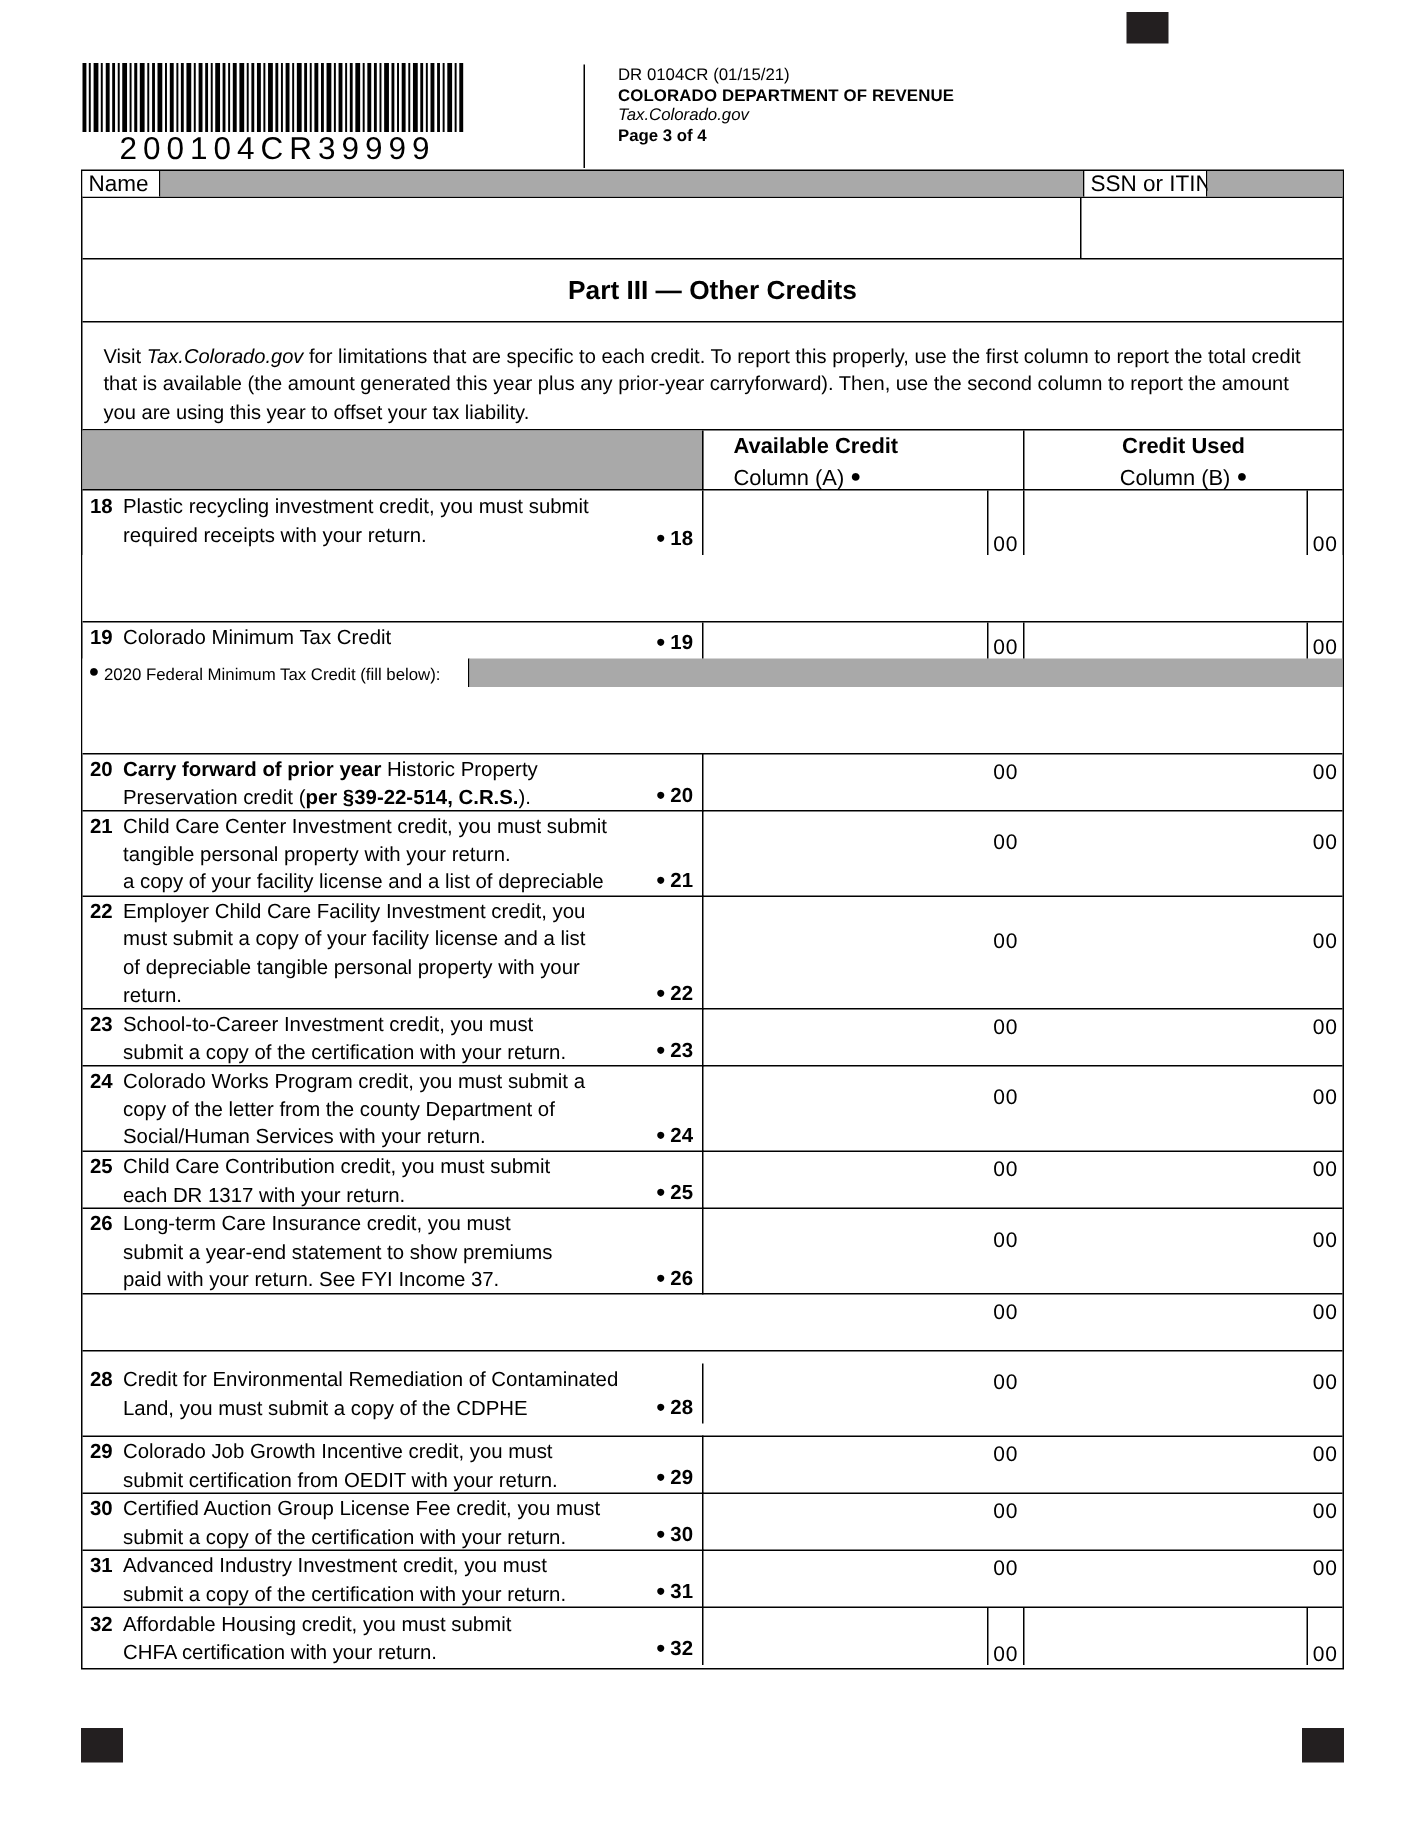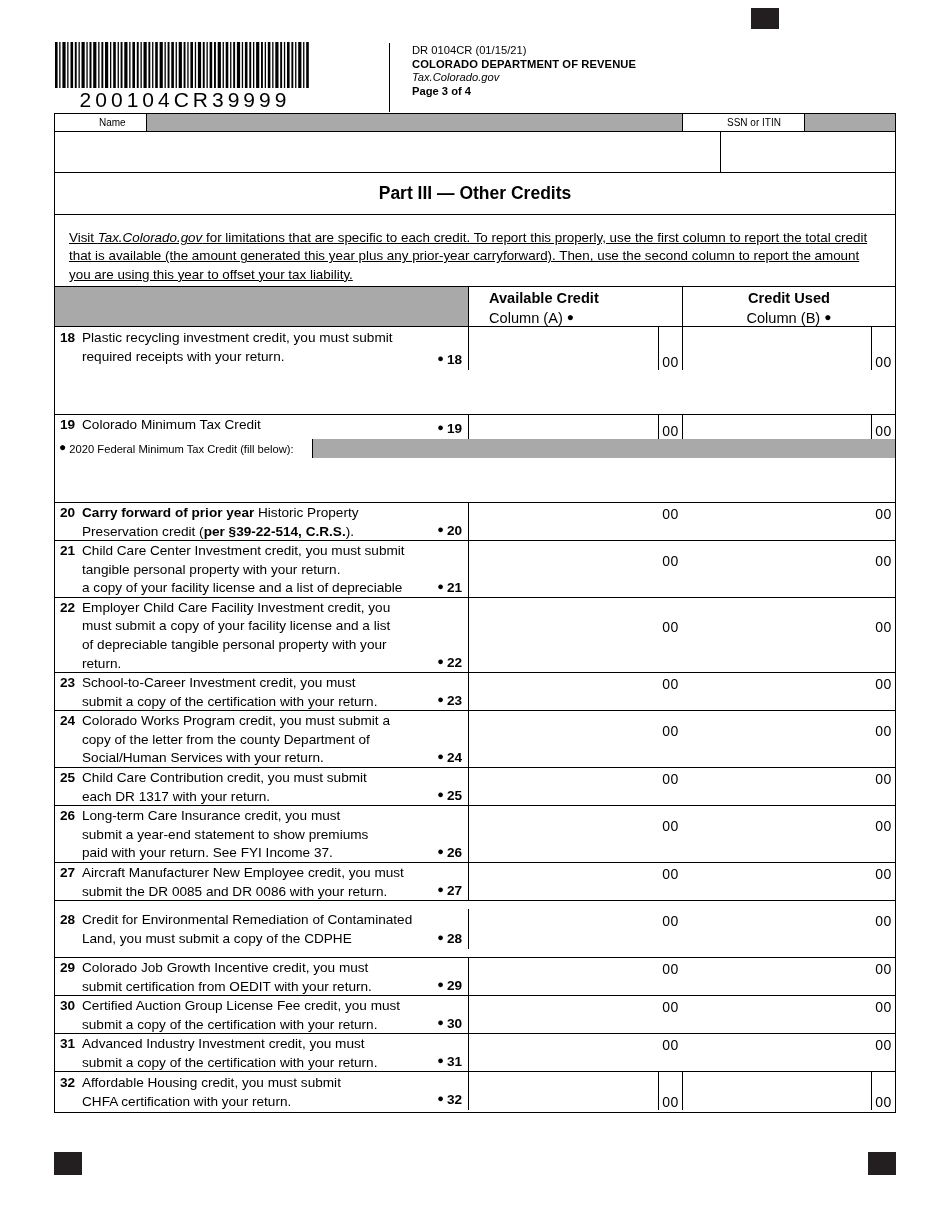--- a/index.html
+++ b/index.html
@@ -31,38 +31,38 @@
   
   .frame{
     position:absolute;left:54px;top:113px;width:842px;height:1000px;
     border:1.6px solid #000;box-sizing:border-box;
   }
   .bb{border-bottom:1.5px solid #000;align-items:center;}
 
   
   .nameband{height:18px;display:flex;box-sizing:border-box;border-bottom:1.5px solid #000;}
   .lbl-box{
-    border-right:1.5px solid #000;padding:1px 4px 0 4px;font-size:10px;
-    background:#fff;line-height:16px;box-sizing:border-box;white-space:nowrap;margin-left:40px;
+    border-right:1.5px solid #000;padding:1px 4px 0 4px;font-size:15px;
+    background:#fff;line-height:16px;box-sizing:border-box;white-space:nowrap;
   }
   .gray{background:#a9a9a9;}
   .fillband{height:41px;display:flex;box-sizing:border-box;border-bottom:1.5px solid #000;}
   .fill-left{flex:1;border-right:1.5px solid #000;}
   .fill-right{width:174px;}
 
   
   .parttitle{
     height:42px;display:flex;align-items:center;justify-content:center;
     font-size:17.5px;font-weight:bold;border-bottom:1.5px solid #000;box-sizing:border-box;
   }
 
   
   .intro{
     padding:14px 14px 14px 14px;font-size:13.4px;line-height:18.4px;
-    border-bottom:1.5px solid #000;box-sizing:border-box;height:72px;text-decoration:underline;
+    border-bottom:1.5px solid #000;box-sizing:border-box;height:72px;
   }
   .intro i{font-style:italic;}
 
   
   .colhead{height:40px;display:flex;box-sizing:border-box;border-bottom:1.5px solid #000;}
   .ch-label{width:414px;background:#a9a9a9;border-right:1.5px solid #000;box-sizing:border-box;}
   .ch-a{flex:1;border-right:1.5px solid #000;box-sizing:border-box;padding-top:2px;margin-left:20px;}
   .ch-b{width:212px;box-sizing:border-box;text-align:center;padding-top:2px;}
   .ch-t1{font-size:14.6px;font-weight:bold;line-height:19px;}
   .ch-t2{font-size:14.6px;line-height:19px;}
@@ -460,31 +460,20 @@
           </div>
       </div>
       <div class="amtB">
         <div class="cents">
             <span>00</span>
           </div>
       </div>
     </div>
 
     <div class="item bb" style="height:38px">
-      <div class="it-label">
-        <div class="hang">
-            <div class="n">27</div>
-            <div class="t">Aircraft Manufacturer New Employee credit, you must</div>
-          </div>
-        <div class="hang">
-            <div class="n"></div>
-            <div class="t">submit the DR 0085 and DR 0086 with your return.</div>
-          </div>
-        <div class="rightnum"><span class="bullet">●</span><span>27</span></div>
-      </div>
       <div class="amtA">
         <div class="cents">
             <span>00</span>
           </div>
       </div>
       <div class="amtB">
         <div class="cents">
             <span>00</span>
           </div>
       </div>

